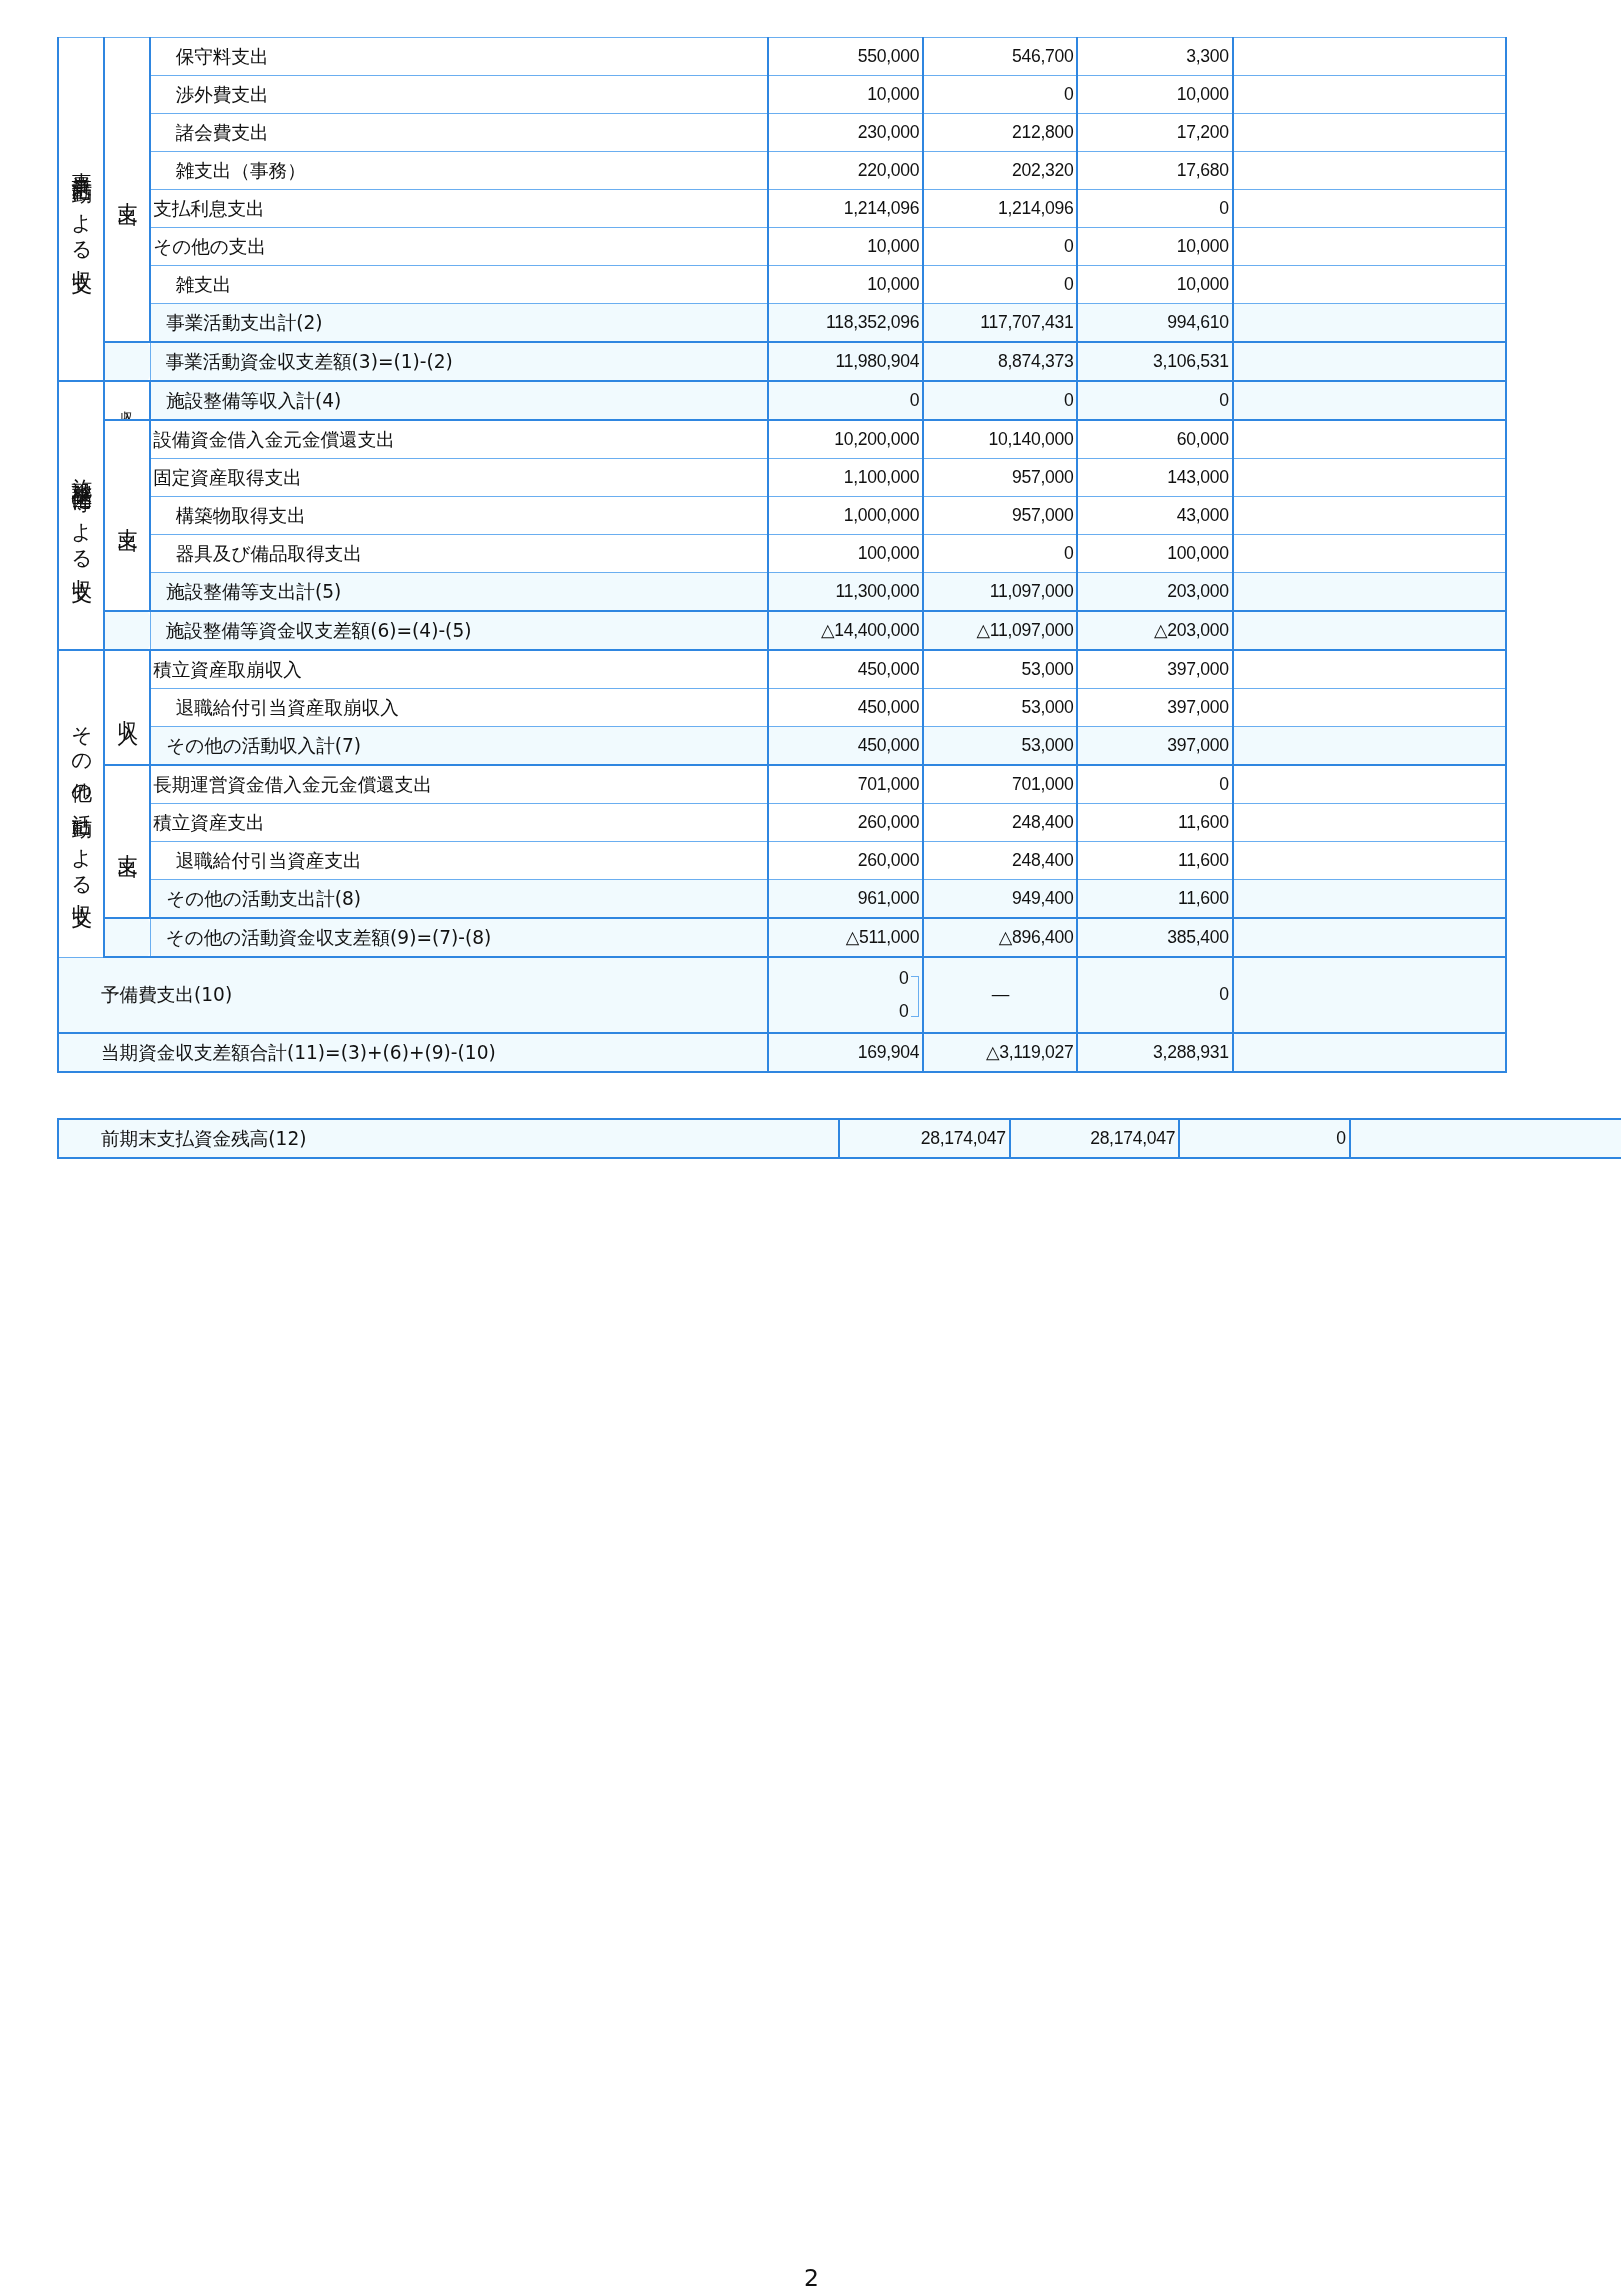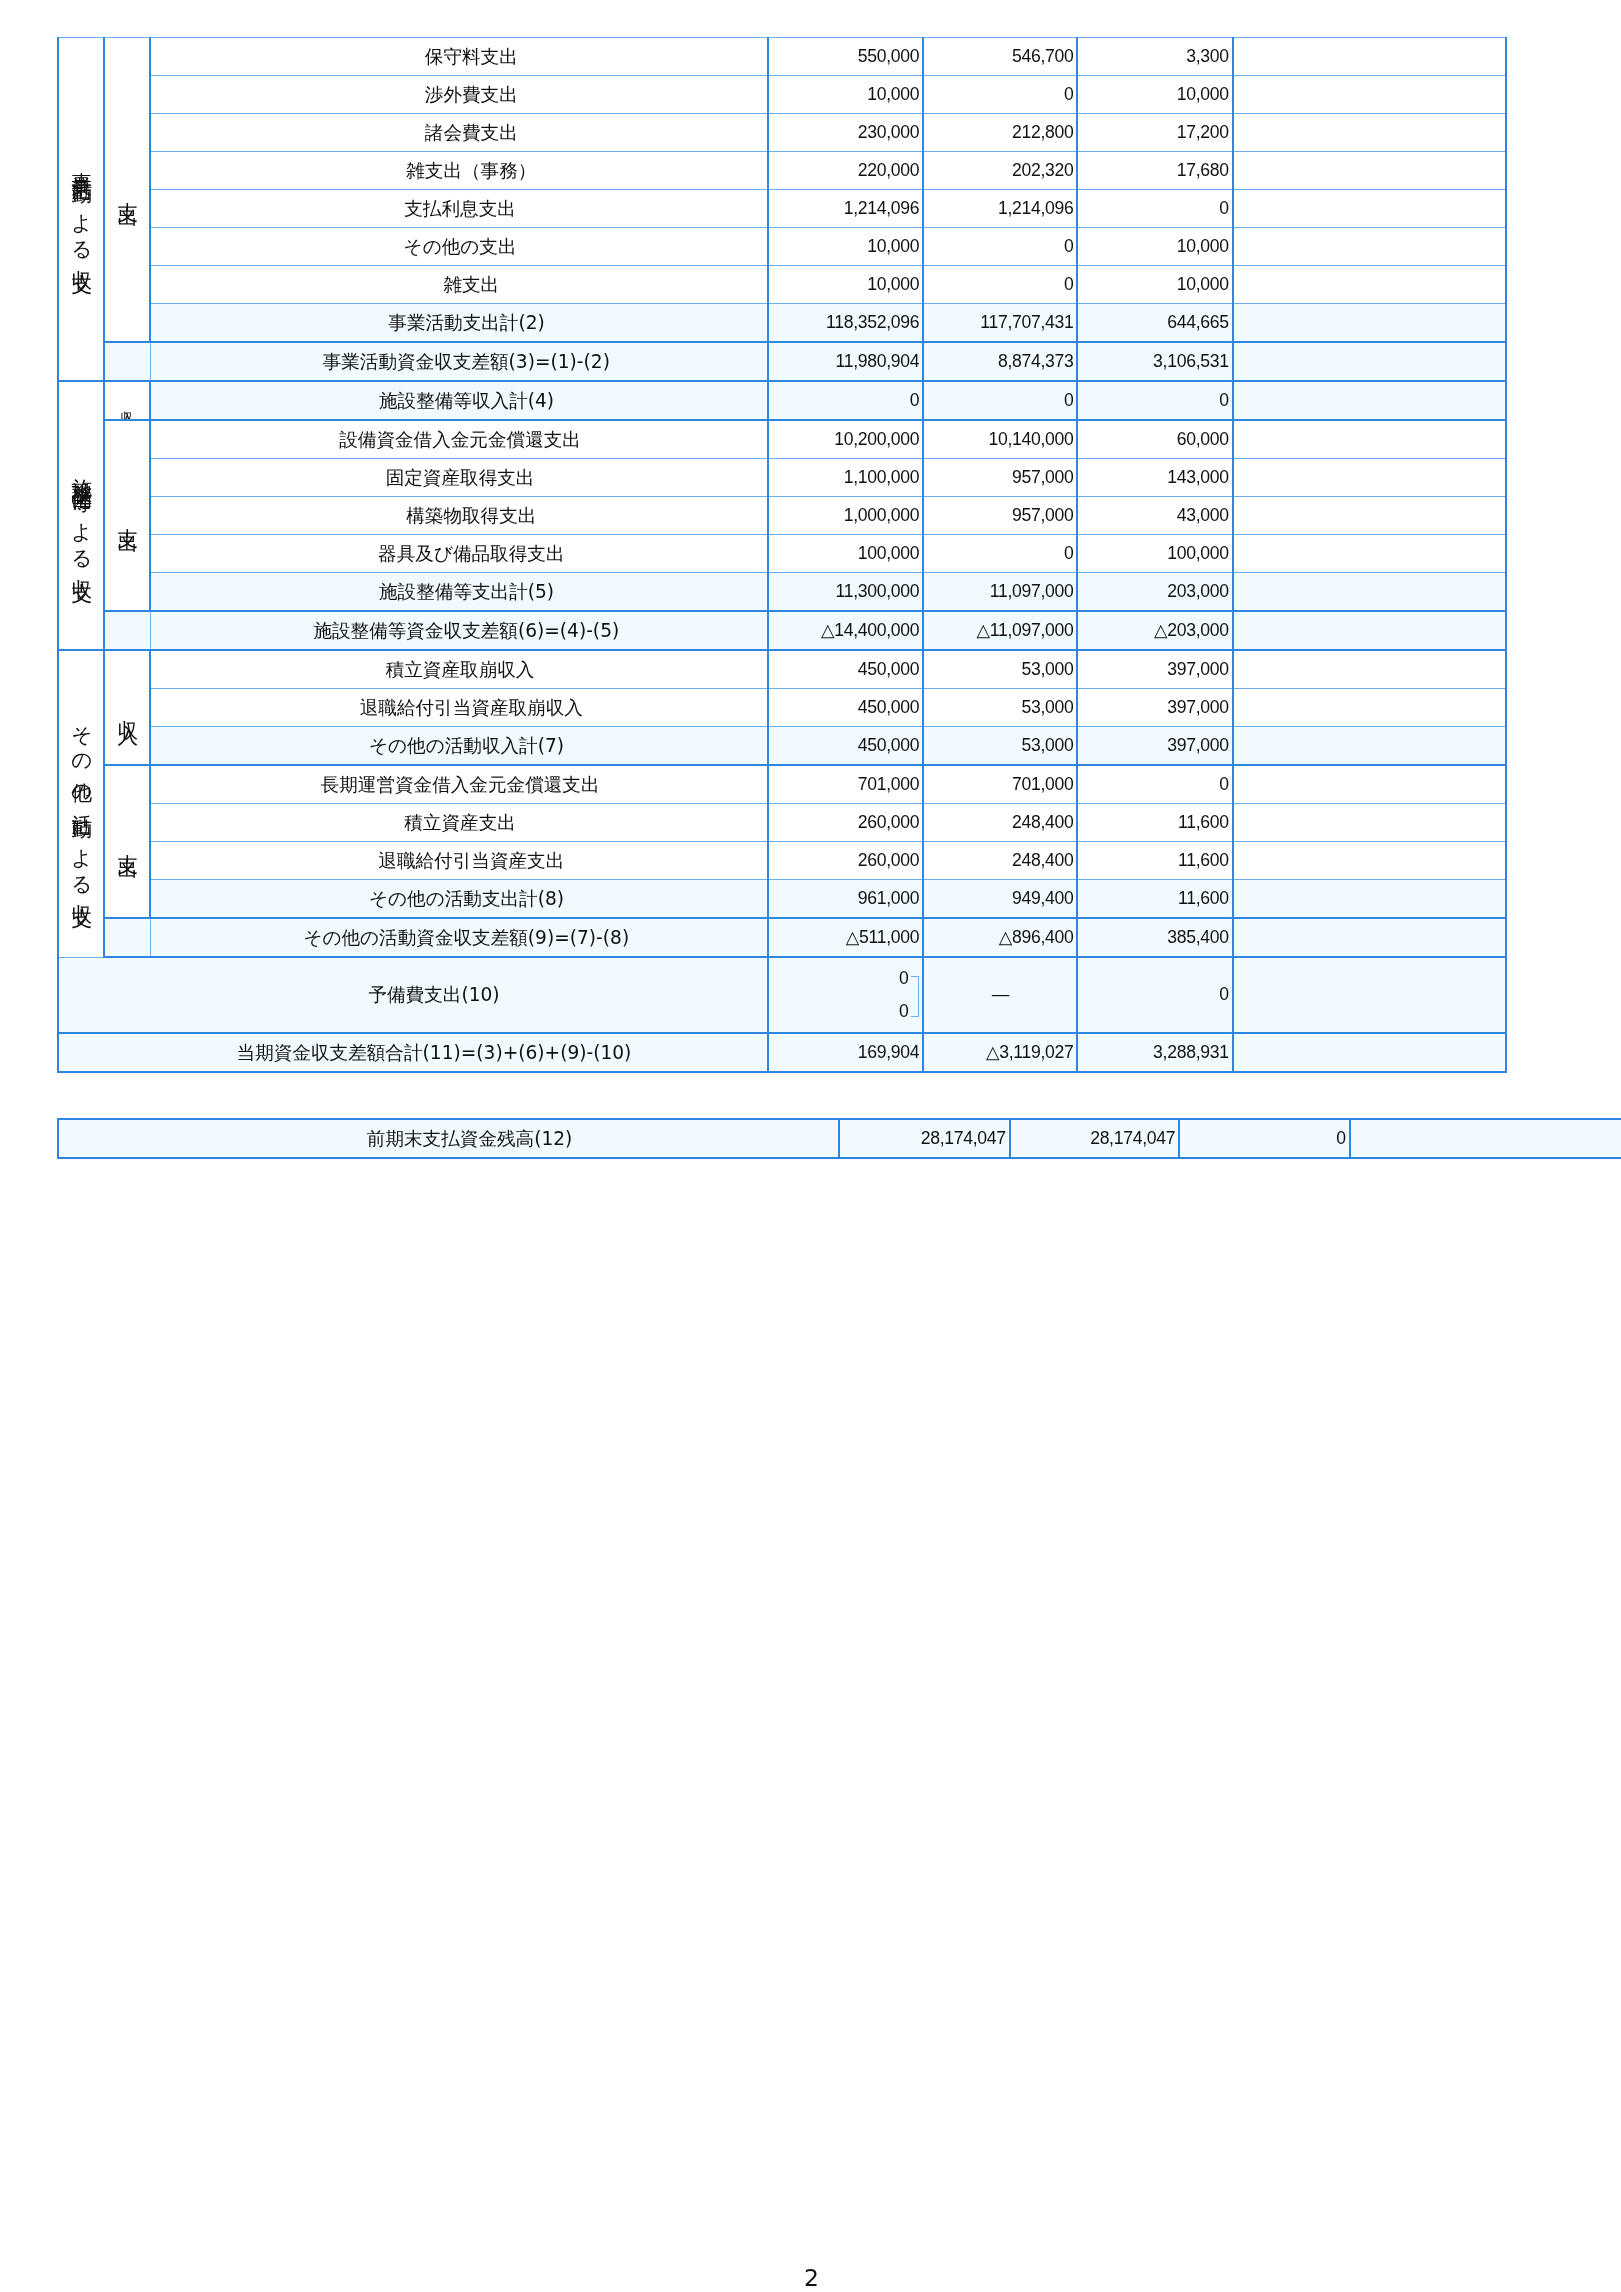--- a/index.html
+++ b/index.html
@@ -7,21 +7,21 @@
        font-family:"DejaVu Sans","Liberation Sans",sans-serif;color:#111;}
   .tbl{position:absolute;left:57px;border-collapse:collapse;table-layout:fixed;}
   .tbl td{border:1px solid #6aaef0;height:37px;padding:0;font-size:18.6px;line-height:19.6px;
           white-space:nowrap;overflow:hidden;}
   #main{top:37px;width:1450px;border-left:2.9px solid #2f86e0;border-right:2.9px solid #2f86e0;border-bottom:2.9px solid #2f86e0;}
   #balance{top:1118px;width:1594px;border:2.9px solid #2f86e0;}
   .tbl td.vc{border-right:2px solid #2f86e0;border-left:2px solid #2f86e0;}
   .tbl td.num{border-left:2px solid #2f86e0;border-right:2px solid #2f86e0;text-align:right;padding-right:2.9px;
               font-family:"Liberation Sans Narrow","Liberation Sans",sans-serif;font-size:17.6px;letter-spacing:-0.3px;}
   .tbl td.memo{border-left:2px solid #2f86e0;}
-  .tbl td.lbl{padding-left:2px;text-align:center;}
+  .tbl td.lbl{padding-left:2px;}
   .tbl td.lbl.ind{padding-left:24.5px;}
   .tbl td.lbl.sum{padding-left:15px;}
   .tbl td.lbl.top{padding-left:42px;margin-top:48px;}
   tr.tint td{background:#f1fafe;}
   tr.tint td.vc, tr.tint td.sec{background:#ffffff;}
   tr.sec-end td{border-bottom:2.9px solid #2f86e0;}
   tr.thick-top td{border-top:2px solid #2f86e0;border-radius:6px;}
   .vtext{writing-mode:vertical-rl;text-orientation:upright;font-size:20.6px;letter-spacing:3.9px;
          margin:0 auto;display:block;line-height:21.6px;}
   .vsmall{font-size:12.7px;letter-spacing:0;line-height:13.7px;}
@@ -102,21 +102,21 @@
       <td class="lbl ind">雑支出</td>
       <td class="num">10,000</td>
       <td class="num">0</td>
       <td class="num">10,000</td>
       <td class="memo"></td>
     </tr>
     <tr class="tint">
       <td class="lbl sum">事業活動支出計(2)</td>
       <td class="num">118,352,096</td>
       <td class="num">117,707,431</td>
-      <td class="num">644,665</td>
+      <td class="num">994,610</td>
       <td class="memo"></td>
     </tr>
     <tr class="tint sec-end thick-top">
       <td class="blank"></td>
       <td class="lbl sum">事業活動資金収支差額(3)=(1)-(2)</td>
       <td class="num">11,980,904</td>
       <td class="num">8,874,373</td>
       <td class="num">3,106,531</td>
       <td class="memo"></td>
     </tr>

